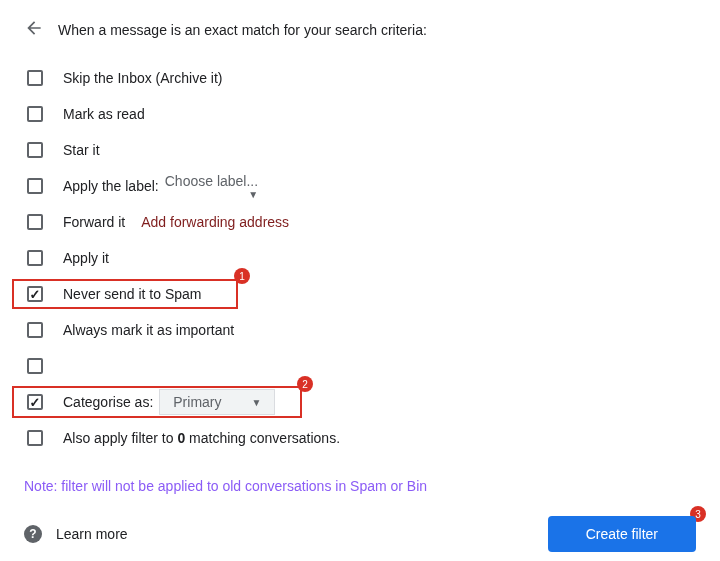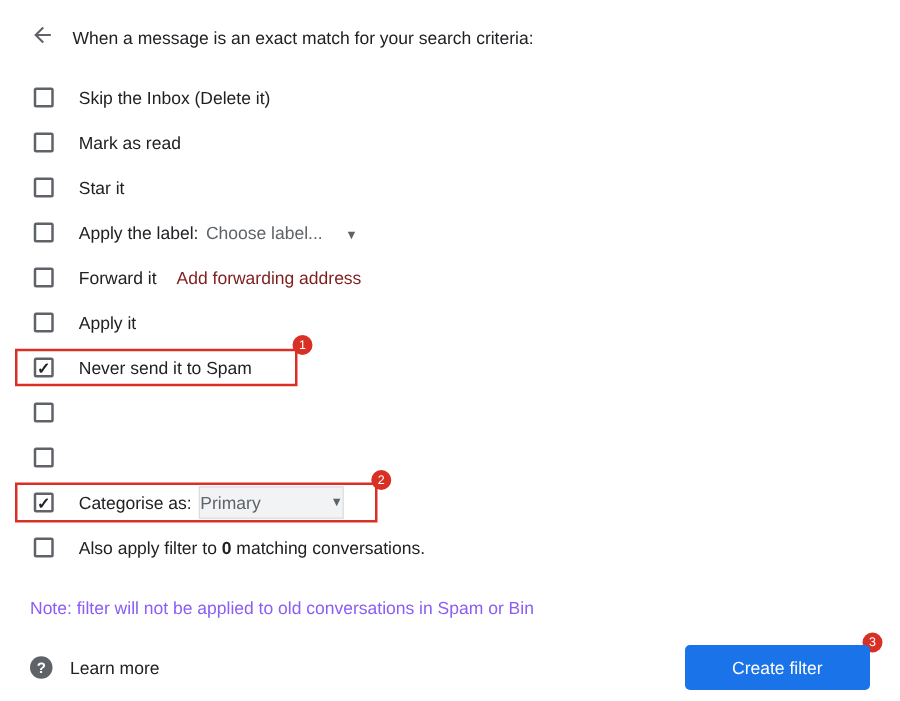--- a/index.html
+++ b/index.html
@@ -59,38 +59,39 @@
   }
   .opt-label {
     color: #202124;
   }
   .label-select {
     color: #5f6368;
     margin-left: 6px;
     display: inline-flex;
     align-items: flex-end;
     cursor: pointer;
+    flex-direction: column;
   }
   .dropdown-caret {
     margin-left: 18px;
     font-size: 10px;
     color: #5f6368;
   }
   .link {
     color: #7f1d1d;
     margin-left: 16px;
     cursor: pointer;
   }
   .cat-select {
     display: inline-flex;
     align-items: center;
     border: 1px solid #dadce0;
     background: #f1f3f4;
     height: 26px;
-    padding: 0 0;
+    padding: 0 13px;
     margin-left: 6px;
     color: #5f6368;
     cursor: pointer;
     min-width: 116px;
     justify-content: space-between;
   }
   .highlight-box {
     position: absolute;
     border: 2px solid #d93025;
     pointer-events: none;
@@ -160,21 +161,21 @@
     <div class="back-arrow">
       <svg viewBox="0 0 24 24" width="20" height="20" fill="currentColor">
           <path d="M20 11H7.83l5.59-5.59L12 4l-8 8 8 8 1.41-1.41L7.83 13H20z"></path>
         </svg>
     </div>
     <span class="header-text">When a message is an exact match for your search criteria:</span>
   </div>
 
   <div class="option-row">
     <div class="checkbox"></div>
-    <span class="opt-label">Skip the Inbox (Delete it)</span>
+    <span class="opt-label">Skip the Inbox (Archive it)</span>
   </div>
 
   <div class="option-row">
     <div class="checkbox"></div>
     <span class="opt-label">Mark as read</span>
   </div>
 
   <div class="option-row">
     <div class="checkbox"></div>
     <span class="opt-label">Star it</span>
@@ -202,20 +203,21 @@
 
   <div class="option-row">
     <div class="highlight-box" style="left:-12px; top:3px; width:226px; height:30px;"></div>
     <div class="badge" style="left:210px; top:-8px;">1</div>
     <div class="checkbox checked"></div>
     <span class="opt-label">Never send it to Spam</span>
   </div>
 
   <div class="option-row">
     <div class="checkbox"></div>
+    <span class="opt-label">Always mark it as important</span>
   </div>
 
   <div class="option-row">
     <div class="checkbox"></div>
   </div>
 
   <div class="option-row">
     <div class="highlight-box" style="left:-12px; top:2px; width:290px; height:32px;"></div>
     <div class="badge" style="left:273px; top:-8px;">2</div>
     <div class="checkbox checked"></div>

